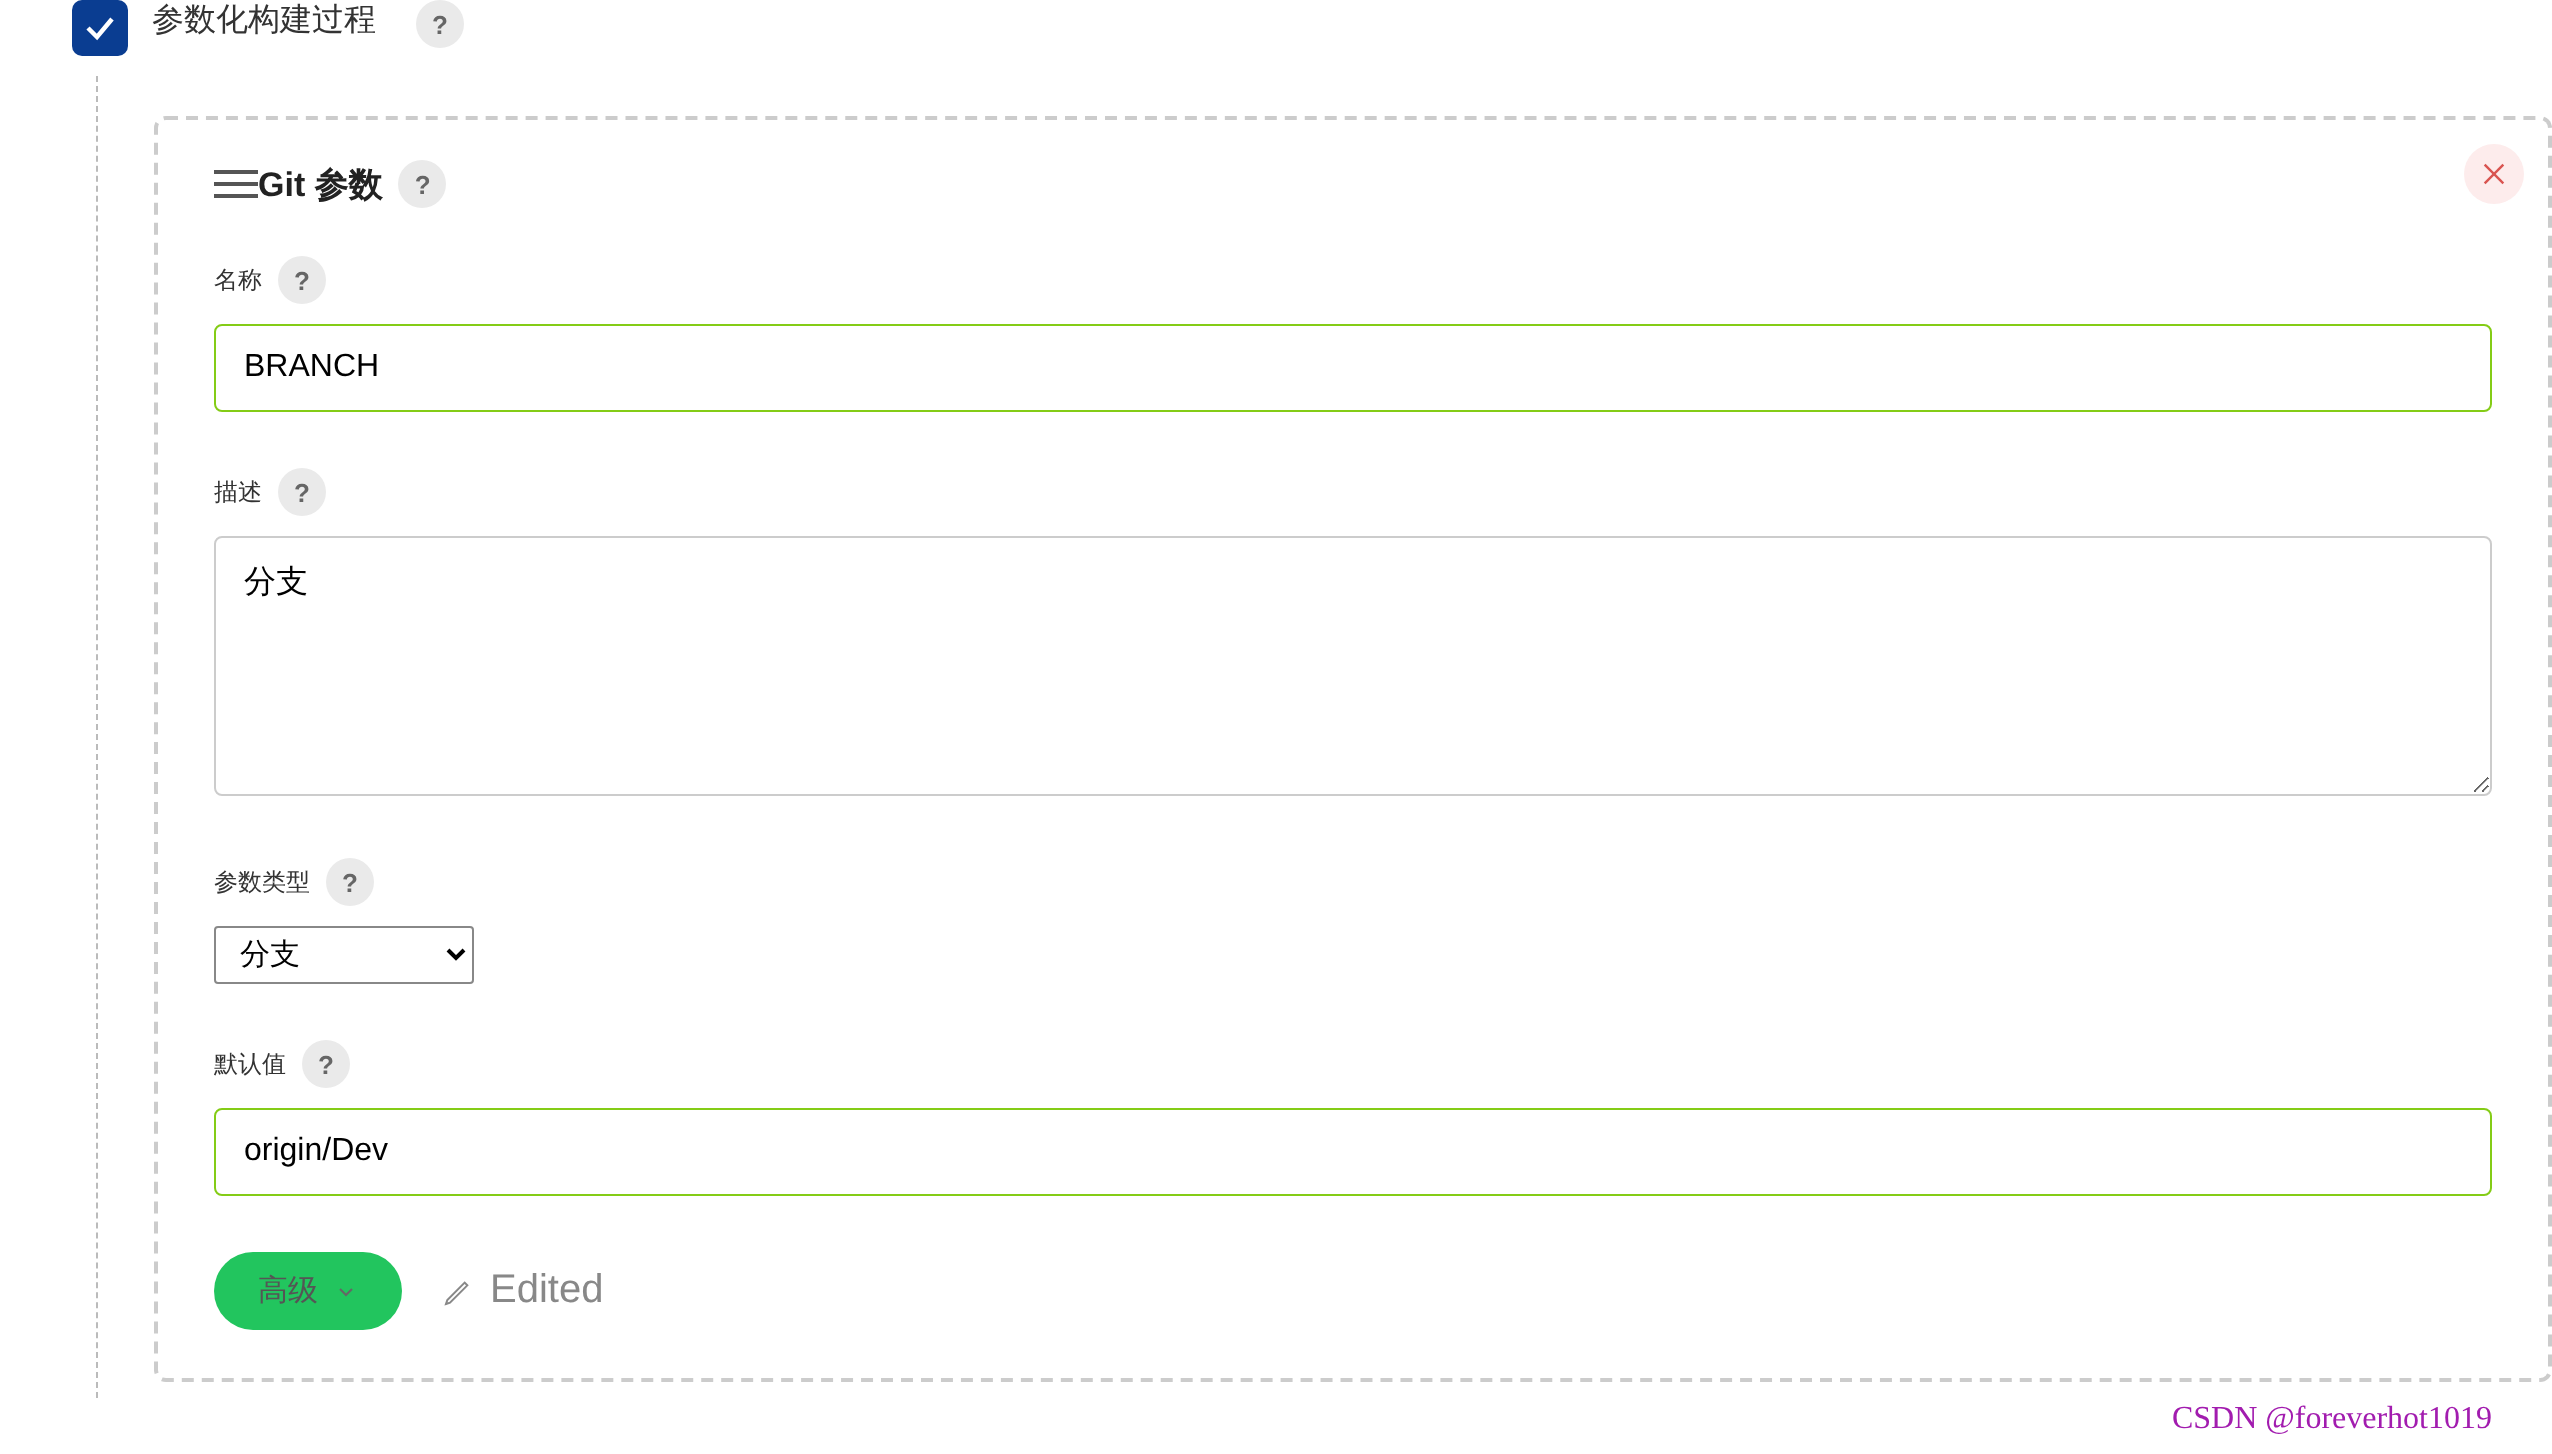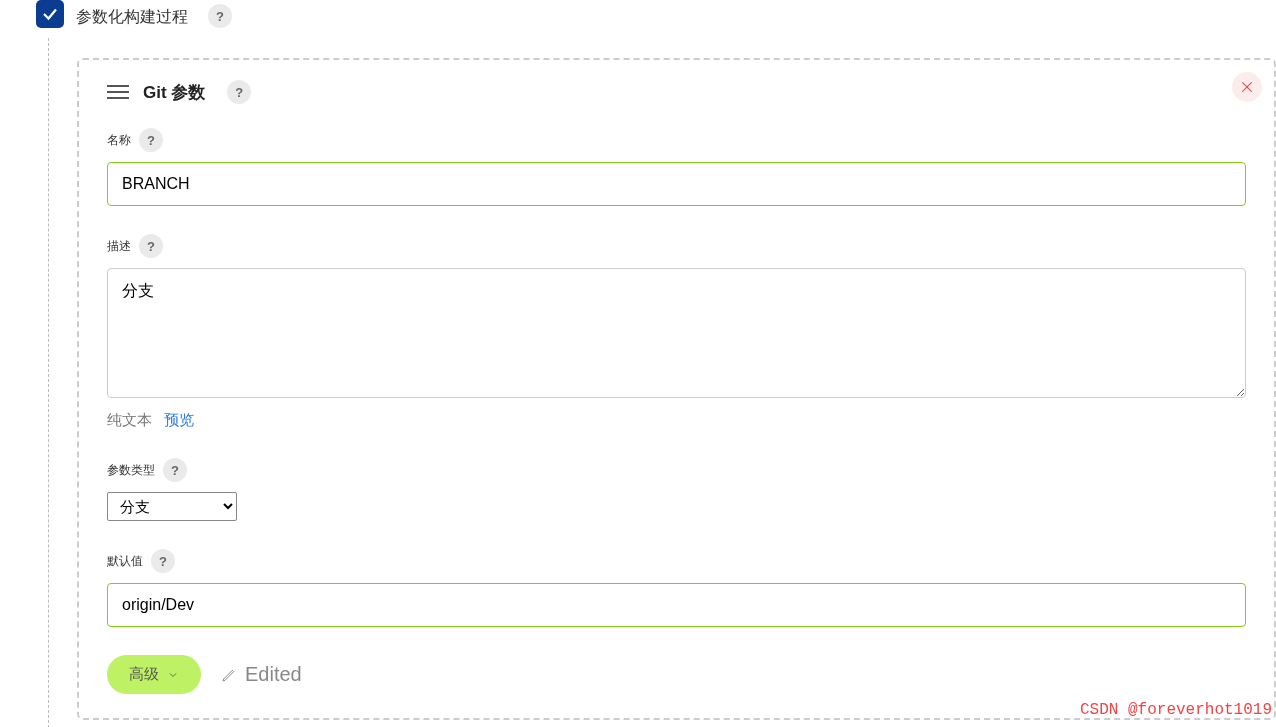--- a/index.html
+++ b/index.html
@@ -14,21 +14,21 @@
       background: #fff;
       padding: 0;
     }
     .top-row {
       display: flex;
       align-items: center;
       padding: 0 0 10px 36px;
     }
     .checkbox-wrap {
       display: flex;
-      align-items: flex-end;
+      align-items: flex-start;
       gap: 12px;
     }
     .checkbox {
       width: 28px;
       height: 28px;
       background: #0a3d91;
       border-radius: 5px;
       display: flex;
       align-items: center;
       justify-content: center;
@@ -68,21 +68,20 @@
     }
     .param-block {
       border: 2px dashed #ccc;
       border-radius: 6px;
       padding: 20px 28px 24px 28px;
       position: relative;
     }
     .block-header {
       display: flex;
       align-items: center;
-      gap: 14px;
       margin-bottom: 24px;
     }
     .drag-handle {
       display: flex;
       flex-direction: column;
       gap: 4px;
       cursor: grab;
     }
     .drag-handle span {
       width: 22px;
@@ -169,21 +168,21 @@
     .footer-row {
       display: flex;
       align-items: center;
       gap: 20px;
       margin-top: 10px;
     }
     .advanced-btn {
       display: flex;
       align-items: center;
       gap: 8px;
-      background: #bef264;
+      background: #22c55e;
       border: none;
       border-radius: 20px;
       padding: 10px 22px;
       font-size: 15px;
       color: #555;
       cursor: pointer;
     }
     .advanced-btn svg {
       width: 12px;
       height: 12px;
@@ -200,25 +199,25 @@
     }
     .edited-label svg {
       width: 16px;
       height: 16px;
       stroke: #888;
       stroke-width: 1.5;
       fill: none;
     }
     .watermark {
       position: fixed;
-      right: 4px;
+      right: 30px;
       bottom: 8px;
-      color: #ef4444;
+      color: #a21caf;
       font-size: 16px;
-      font-family: Liberation Mono, monospace;
+      font-family: Liberation Serif, serif;
     }
   </style>
 </head>
 <body>
 
 <div class="top-row">
   <div class="checkbox-wrap">
     <div class="checkbox">
       <svg viewBox="0 0 24 24">
           <polyline points="4 12 10 18 20 6"></polyline>
@@ -256,24 +255,20 @@
       </div>
       <input type="text" class="text-input" value="BRANCH" style="">
     </div>
 
     <div class="form-group">
       <div class="form-label-row">
         <span class="form-label">描述</span>
         <span class="help-icon">?</span>
       </div>
       <textarea class="textarea-input" style="">分支</textarea>
-      <div class="desc-links">
-        <a href="#" class="link-gray">纯文本</a>
-        <a href="#" class="link-blue">预览</a>
-      </div>
     </div>
 
     <div class="form-group">
       <div class="form-label-row">
         <span class="form-label">参数类型</span>
         <span class="help-icon">?</span>
       </div>
       <select class="select-input">
         <option>分支</option>
       </select>

